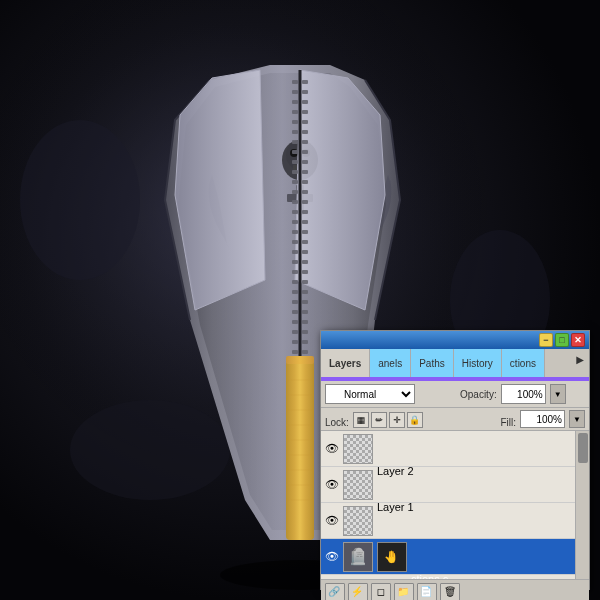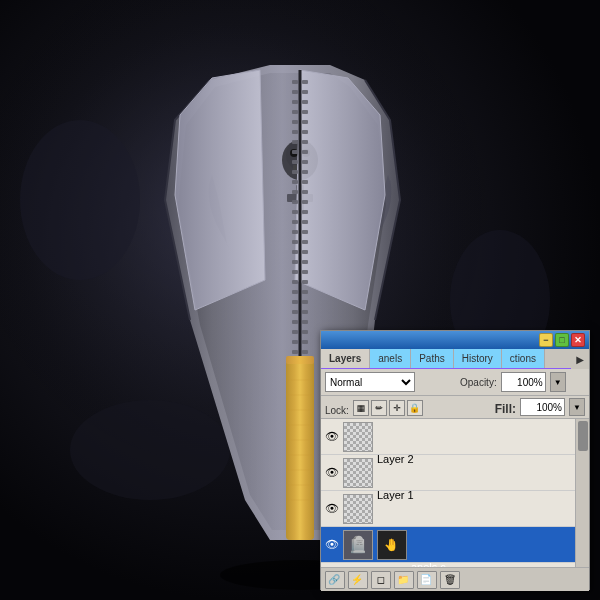--- a/index.html
+++ b/index.html
@@ -67,22 +67,22 @@
       border: 1px solid rgba(0,0,0,0.3);
     }
 
     .btn-minimize { background: #f0d050; color: #333; }
     .btn-maximize { background: #60c040; color: #333; }
     .btn-close { background: #e04040; color: white; }
 
     .panel-tabs {
       display: flex;
       background: #c8c4bc;
-      border-bottom: 1px solid #8b5cf6;
-      height: 20px;
+      border-bottom: 4px solid #8b5cf6;
+      height: 32px;
     }
 
     .panel-tab {
       padding: 2px 8px;
       font-size: 10px;
       cursor: pointer;
       display: flex;
       align-items: center;
       border-right: 1px solid #aaa;
       background: #7dd3fc;
@@ -115,21 +115,21 @@
       border-bottom: 1px solid #aaa;
       background: #d4d0c8;
     }
 
     .blend-select {
       width: 90px;
       height: 20px;
       font-size: 10px;
       background: white;
       border: 1px solid #888;
-      padding: 1px 0;
+      padding: 1px 14px;
     }
 
     .opacity-label {
       font-size: 10px;
       color: #333;
       margin-left: 41px;
     }
 
     .opacity-input {
       width: 45px;
@@ -179,24 +179,23 @@
       border: 1px solid #888;
       background: #e0dcd4;
       display: flex;
       align-items: center;
       justify-content: center;
       font-size: 9px;
       cursor: pointer;
     }
 
     .fill-label {
-      font-size: 12px;
+      font-size: 10px;
       color: #333;
       margin-left: auto;
-      font-weight: bold;
     }
 
     .fill-input {
       width: 45px;
       height: 18px;
       font-size: 10px;
       text-align: right;
       border: 1px solid #888;
       background: white;
       padding: 1px 2px;
@@ -593,21 +592,21 @@
 
     <div class="layer-row">
       <div class="layer-eye">👁</div>
       <div class="layer-thumb layer-thumb-checkers"></div>
     </div>
 
     <div class="layer-row selected">
       <div class="layer-eye">👁</div>
       <div class="layer-thumb" style="background:#555560; font-size:16px; display:flex; align-items:center; justify-content:center;">🪦</div>
       <div class="layer-thumb2" style="width:30px;height:30px;background:#222;border:1px solid #888;margin-right:4px;display:flex;align-items:center;justify-content:center;font-size:12px;">🤚</div>
-      <span class="layer-name">anels c...</span>
+      <span class="layer-name">ctions c...</span>
     </div>
 
     <div class="scrollbar">
       <div class="scrollbar-thumb"></div>
     </div>
   </div>
 
   <div class="panel-toolbar">
     <div class="toolbar-btn">🔗</div>
     <div class="toolbar-btn">⚡</div>

